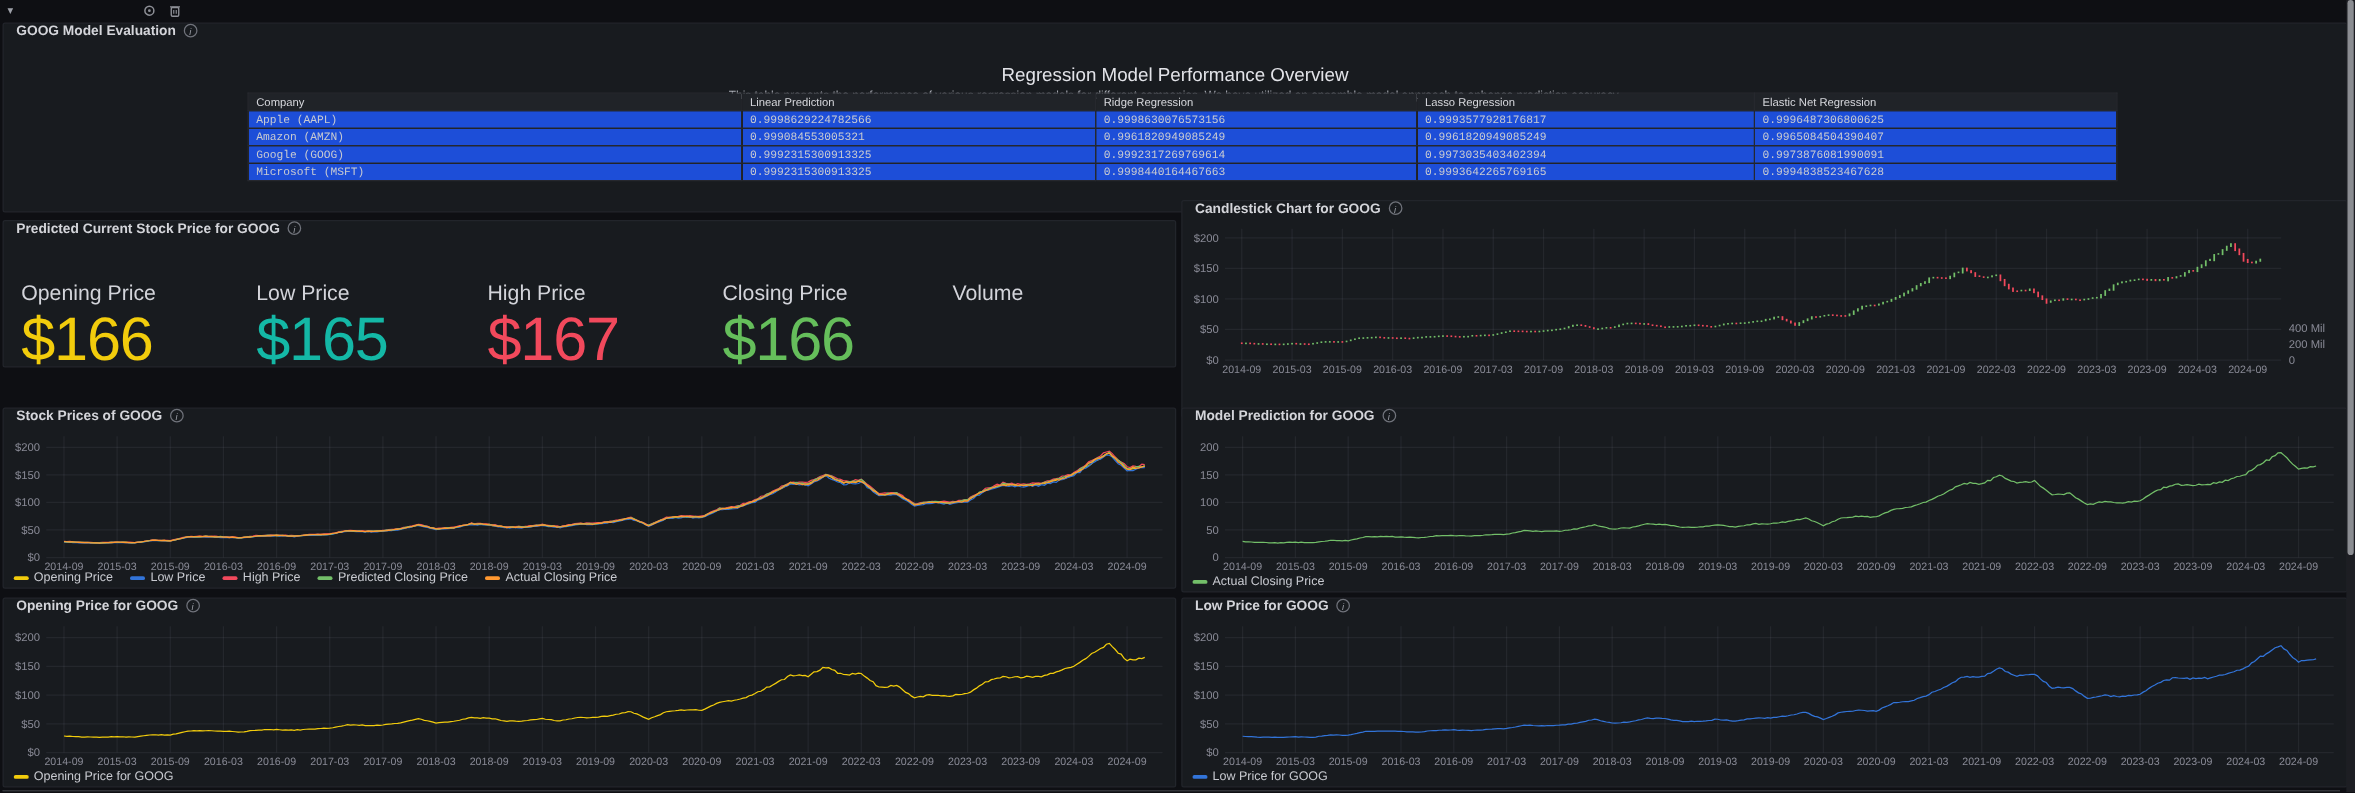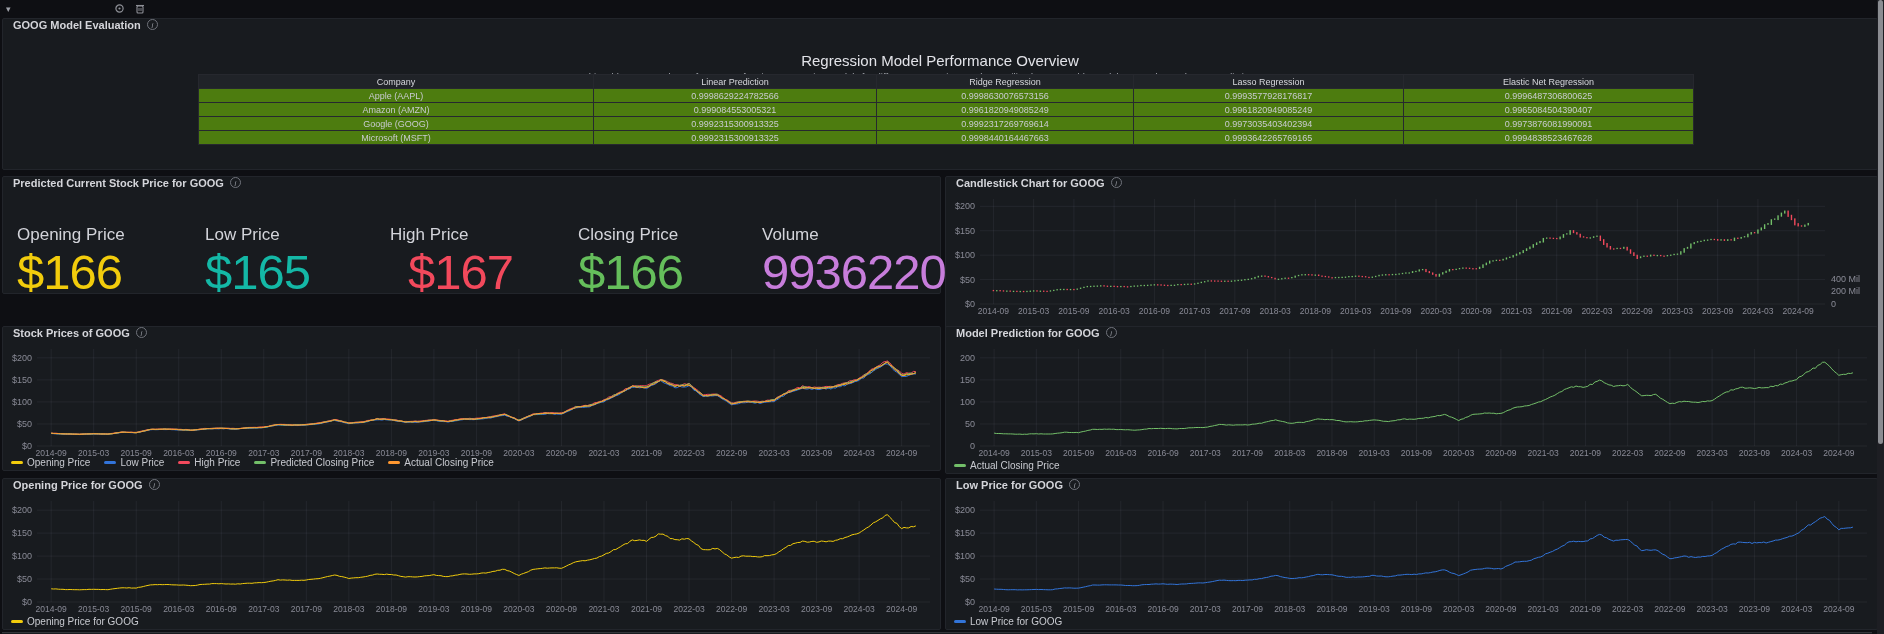--- a/index.html
+++ b/index.html
@@ -1,39 +1,39 @@
 <!DOCTYPE html>
 <html><head>
 <meta charset="utf-8">
 <style>
   html,body{margin:0;padding:0;background:#0e0f13;}
   body{font-family:"Liberation Sans","DejaVu Sans",sans-serif;color:#ccccdc;}
   .dash{position:relative;width:1884px;height:634px;background:#0e0f13;overflow:hidden;}
   .panel{position:absolute;background:#181b1f;border:1px solid #22252b;border-radius:2px;box-sizing:border-box;}
   #p-table{left:2px;top:18px;width:1876px;height:152px;}
   #p-stats{left:2px;top:176px;width:939px;height:118px;}
-  #p-candle{left:945px;top:176px;width:933px;height:174px;}
+  #p-candle{left:945px;top:160px;width:933px;height:174px;}
   #p-stock{left:2px;top:326px;width:939px;height:145px;}
   #p-model{left:945px;top:326px;width:933px;height:148px;}
   #p-open{left:2px;top:478px;width:939px;height:152px;}
   #p-low{left:945px;top:478px;width:933px;height:152px;}
   .row-header{position:absolute;left:6px;top:1px;height:15px;display:flex;align-items:center;gap:7px;cursor:pointer;}
   .row-header .chev{font-size:9px;color:#9fa2aa;}
   .row-header .row-title{font-size:11px;font-weight:bold;color:#d8d9da;margin-top:35px;}
   .row-icon{width:13px;height:13px;display:inline-flex;align-items:center;justify-content:center;color:#8e9097;}
   .title-bar{position:absolute;left:0;top:0;right:0;height:18px;display:flex;align-items:flex-start;gap:6px;padding-left:10px;}
   .panel-title{font-size:11px;font-weight:600;color:#d4d5da;white-space:nowrap;}
   .info-icon{width:11px;height:11px;border:1px solid #70737b;border-radius:50%;color:#9b9ea6;font-size:7.5px;line-height:11px;text-align:center;font-style:italic;box-sizing:border-box;}
   
   .big-title{position:absolute;left:0;right:0;top:33px;margin:0;text-align:center;font-size:15px;font-weight:500;color:#e2e3e8;}
   .sub-title{position:absolute;left:0;right:0;top:52px;margin:0;text-align:center;font-size:9.5px;color:#a8abb3;}
   table.reg{position:absolute;left:195px;top:55px;width:1495px;border-collapse:collapse;table-layout:fixed;font-size:9px;}
-  table.reg th,table.reg td{border:1px solid #26282e;padding:0 6px;height:13px;text-align:center;font-weight:normal;white-space:nowrap;overflow:hidden;}
+  table.reg th,table.reg td{border:1px solid #26282e;padding:0 6px;height:13px;text-align:left;font-weight:normal;white-space:nowrap;overflow:hidden;}
   table.reg th{background:#202328;color:#d7d8dd;}
-  table.reg td{background:#4d7c0f;color:#c9cbd1;}
+  table.reg td{background:#1d4ed8;color:#c9cbd1;font-family:Liberation Mono, monospace;}
   table.reg col.c0{width:395px;} table.reg col.c1{width:283px;} table.reg col.c2{width:257px;}
   table.reg col.c3{width:270px;} table.reg col.c4{width:290px;}
   
   .stats-row{position:absolute;left:14px;top:48px;display:flex;}
   .stat{display:flex;flex-direction:column;}
   .stat:nth-child(1){width:188px;} .stat:nth-child(2){width:185px;} .stat:nth-child(3){width:188px;}
   .stat:nth-child(4){width:184px;} .stat:nth-child(5){width:220px;}
   .stat-label{font-size:17px;color:#d3d4da;margin-bottom:3px;}
   .stat-value{font-size:49px;line-height:1;letter-spacing:-1px;}
   
@@ -140,29 +140,28 @@
         <div class="stat">
           <div class="stat-label">Opening Price</div>
           <div class="stat-value" style="color: rgb(242, 204, 12);">$166</div>
         </div>
         <div class="stat">
           <div class="stat-label">Low Price</div>
           <div class="stat-value" style="color: #14b8a6;">$165</div>
         </div>
         <div class="stat">
           <div class="stat-label">High Price</div>
-          <div class="stat-value" style="color: rgb(242, 73, 92); margin-left: 18px;">$167</div>
+          <div class="stat-value" style="color: rgb(242, 73, 92);">$167</div>
         </div>
         <div class="stat">
           <div class="stat-label">Closing Price</div>
           <div class="stat-value" style="color: rgb(101, 190, 91);">$166</div>
         </div>
         <div class="stat">
           <div class="stat-label">Volume</div>
-          <div class="stat-value" style="color: rgb(199, 125, 219);">9936220</div>
         </div>
       </div>
   </section>
 
   <section class="panel" id="p-candle">
     <div class="title-bar">
       <span class="panel-title">Candlestick Chart for GOOG</span>
       <span class="info-icon">i</span>
     </div>
     <div class="plot">

